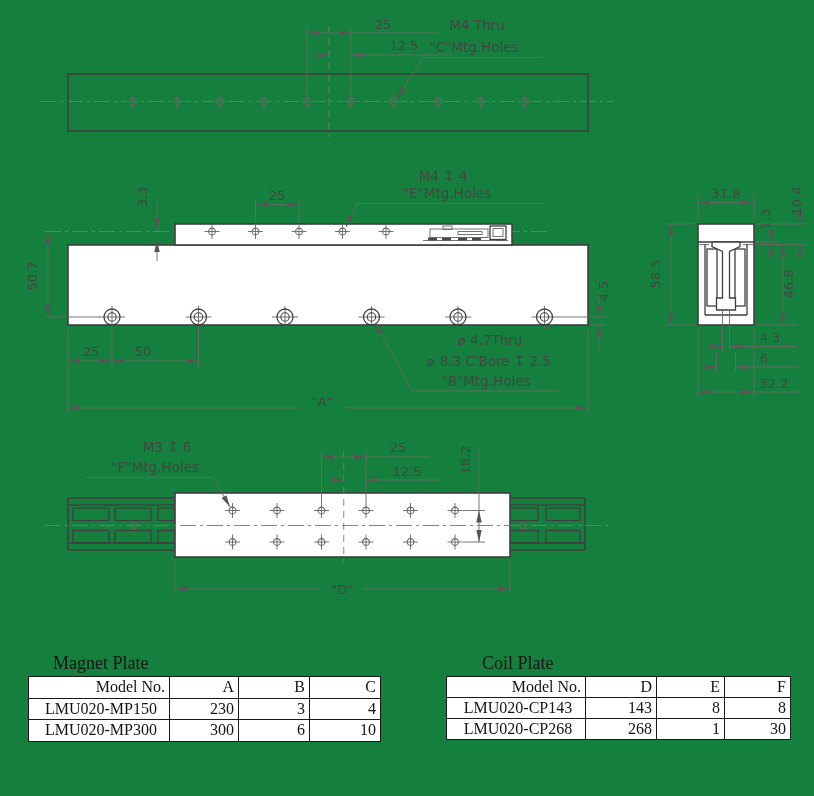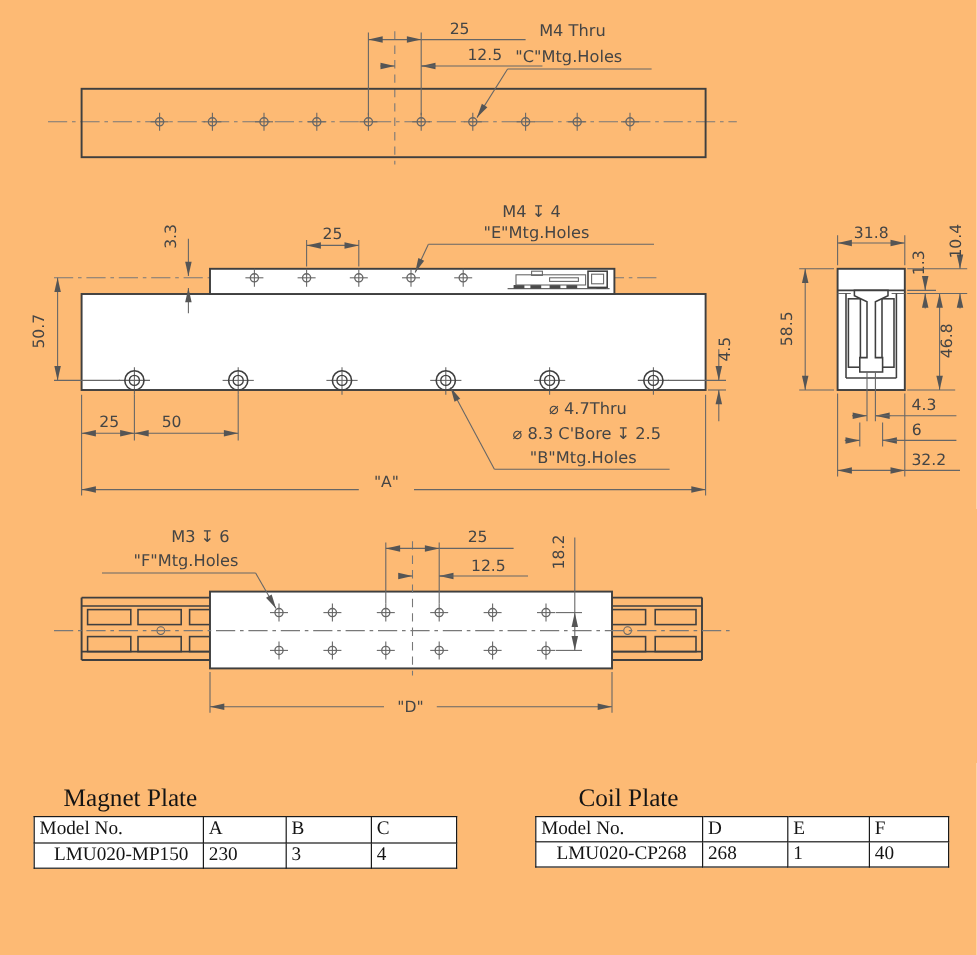--- a/index.html
+++ b/index.html
@@ -1,33 +1,33 @@
 <!DOCTYPE html>
 <html><head>
 <meta charset="utf-8">
 <style>
   html,body{margin:0;padding:0;background:#fff;}
-  #page{position:relative;width:814px;height:796px;background:#fdba74;overflow:hidden;
+  #page{position:relative;width:814px;height:796px;background:#15803d;overflow:hidden;
         font-family:"DejaVu Sans",sans-serif;}
   svg{position:absolute;left:0;top:0;}
   svg text{font-family:"DejaVu Sans",sans-serif;font-size:13px;fill:#454545;}
   svg text.n{font-size:13.5px;}
   .o{stroke:#3f3f3f;stroke-width:1.6;fill:none;}
   .of{stroke:#3f3f3f;stroke-width:1.6;fill:#fff;}
   .m{stroke:#3f3f3f;stroke-width:1.3;fill:none;}
   .mf{stroke:#3f3f3f;stroke-width:1.3;fill:#fff;}
   .t{stroke:#666;stroke-width:0.9;fill:none;}
   .cl{stroke:#787878;stroke-width:0.9;fill:none;stroke-dasharray:16 4 3 4;}
   .dsh{stroke:#787878;stroke-width:0.9;fill:none;stroke-dasharray:7 5;}
   .pad{fill:#4a4a4a;stroke:none;}
   .tblwrap{position:absolute;color:#141414;font-family:"Liberation Serif",serif;}
-  .tbltitle{font-size:21px;margin-bottom:2px;}
+  .tbltitle{font-size:18px;margin-bottom:2px;}
   table{border-collapse:collapse;background:#fff;}
   table,td,th{border:1.6px solid #1a1a1a;}
-  th,td{font-size:16px;font-weight:normal;text-align:left;padding:0 4px;}
+  th,td{font-size:16px;font-weight:normal;text-align:right;padding:0 4px;}
   .mdl{text-align:center;padding-left:8px;}
   .mtbl th,.mtbl td{height:20.5px;}
   .ctbl th,.ctbl td{height:20px;}
 </style>
 </head>
 <body>
 
 <div id="page">
 
 <svg width="814" height="640" viewBox="0 0 814 640">
@@ -297,37 +297,49 @@
         <th style="width:60px">A</th>
         <th style="width:62px">B</th>
         <th style="width:62px">C</th>
       </tr>
       <tr>
         <td class="mdl">LMU020-MP150</td>
         <td>230</td>
         <td>3</td>
         <td>4</td>
       </tr>
+      <tr>
+        <td class="mdl">LMU020-MP300</td>
+        <td>300</td>
+        <td>6</td>
+        <td>10</td>
+      </tr>
     </tbody>
       </table>
   </div>
 
   <div class="tblwrap" style="left:446px;top:653px;">
     <div class="tbltitle" style="padding-left:36px;">Coil Plate</div>
     <table class="ctbl">
       <tbody>
           <tr>
         <th style="width:130px">Model No.</th>
         <th style="width:62px">D</th>
         <th style="width:59px">E</th>
         <th style="width:57px">F</th>
       </tr>
       <tr>
+        <td class="mdl">LMU020-CP143</td>
+        <td>143</td>
+        <td>8</td>
+        <td>8</td>
+      </tr>
+      <tr>
         <td class="mdl">LMU020-CP268</td>
         <td>268</td>
         <td>1</td>
-        <td>40</td>
+        <td>30</td>
       </tr>
     </tbody>
       </table>
   </div>
 
 </div>
 
 </body></html>

